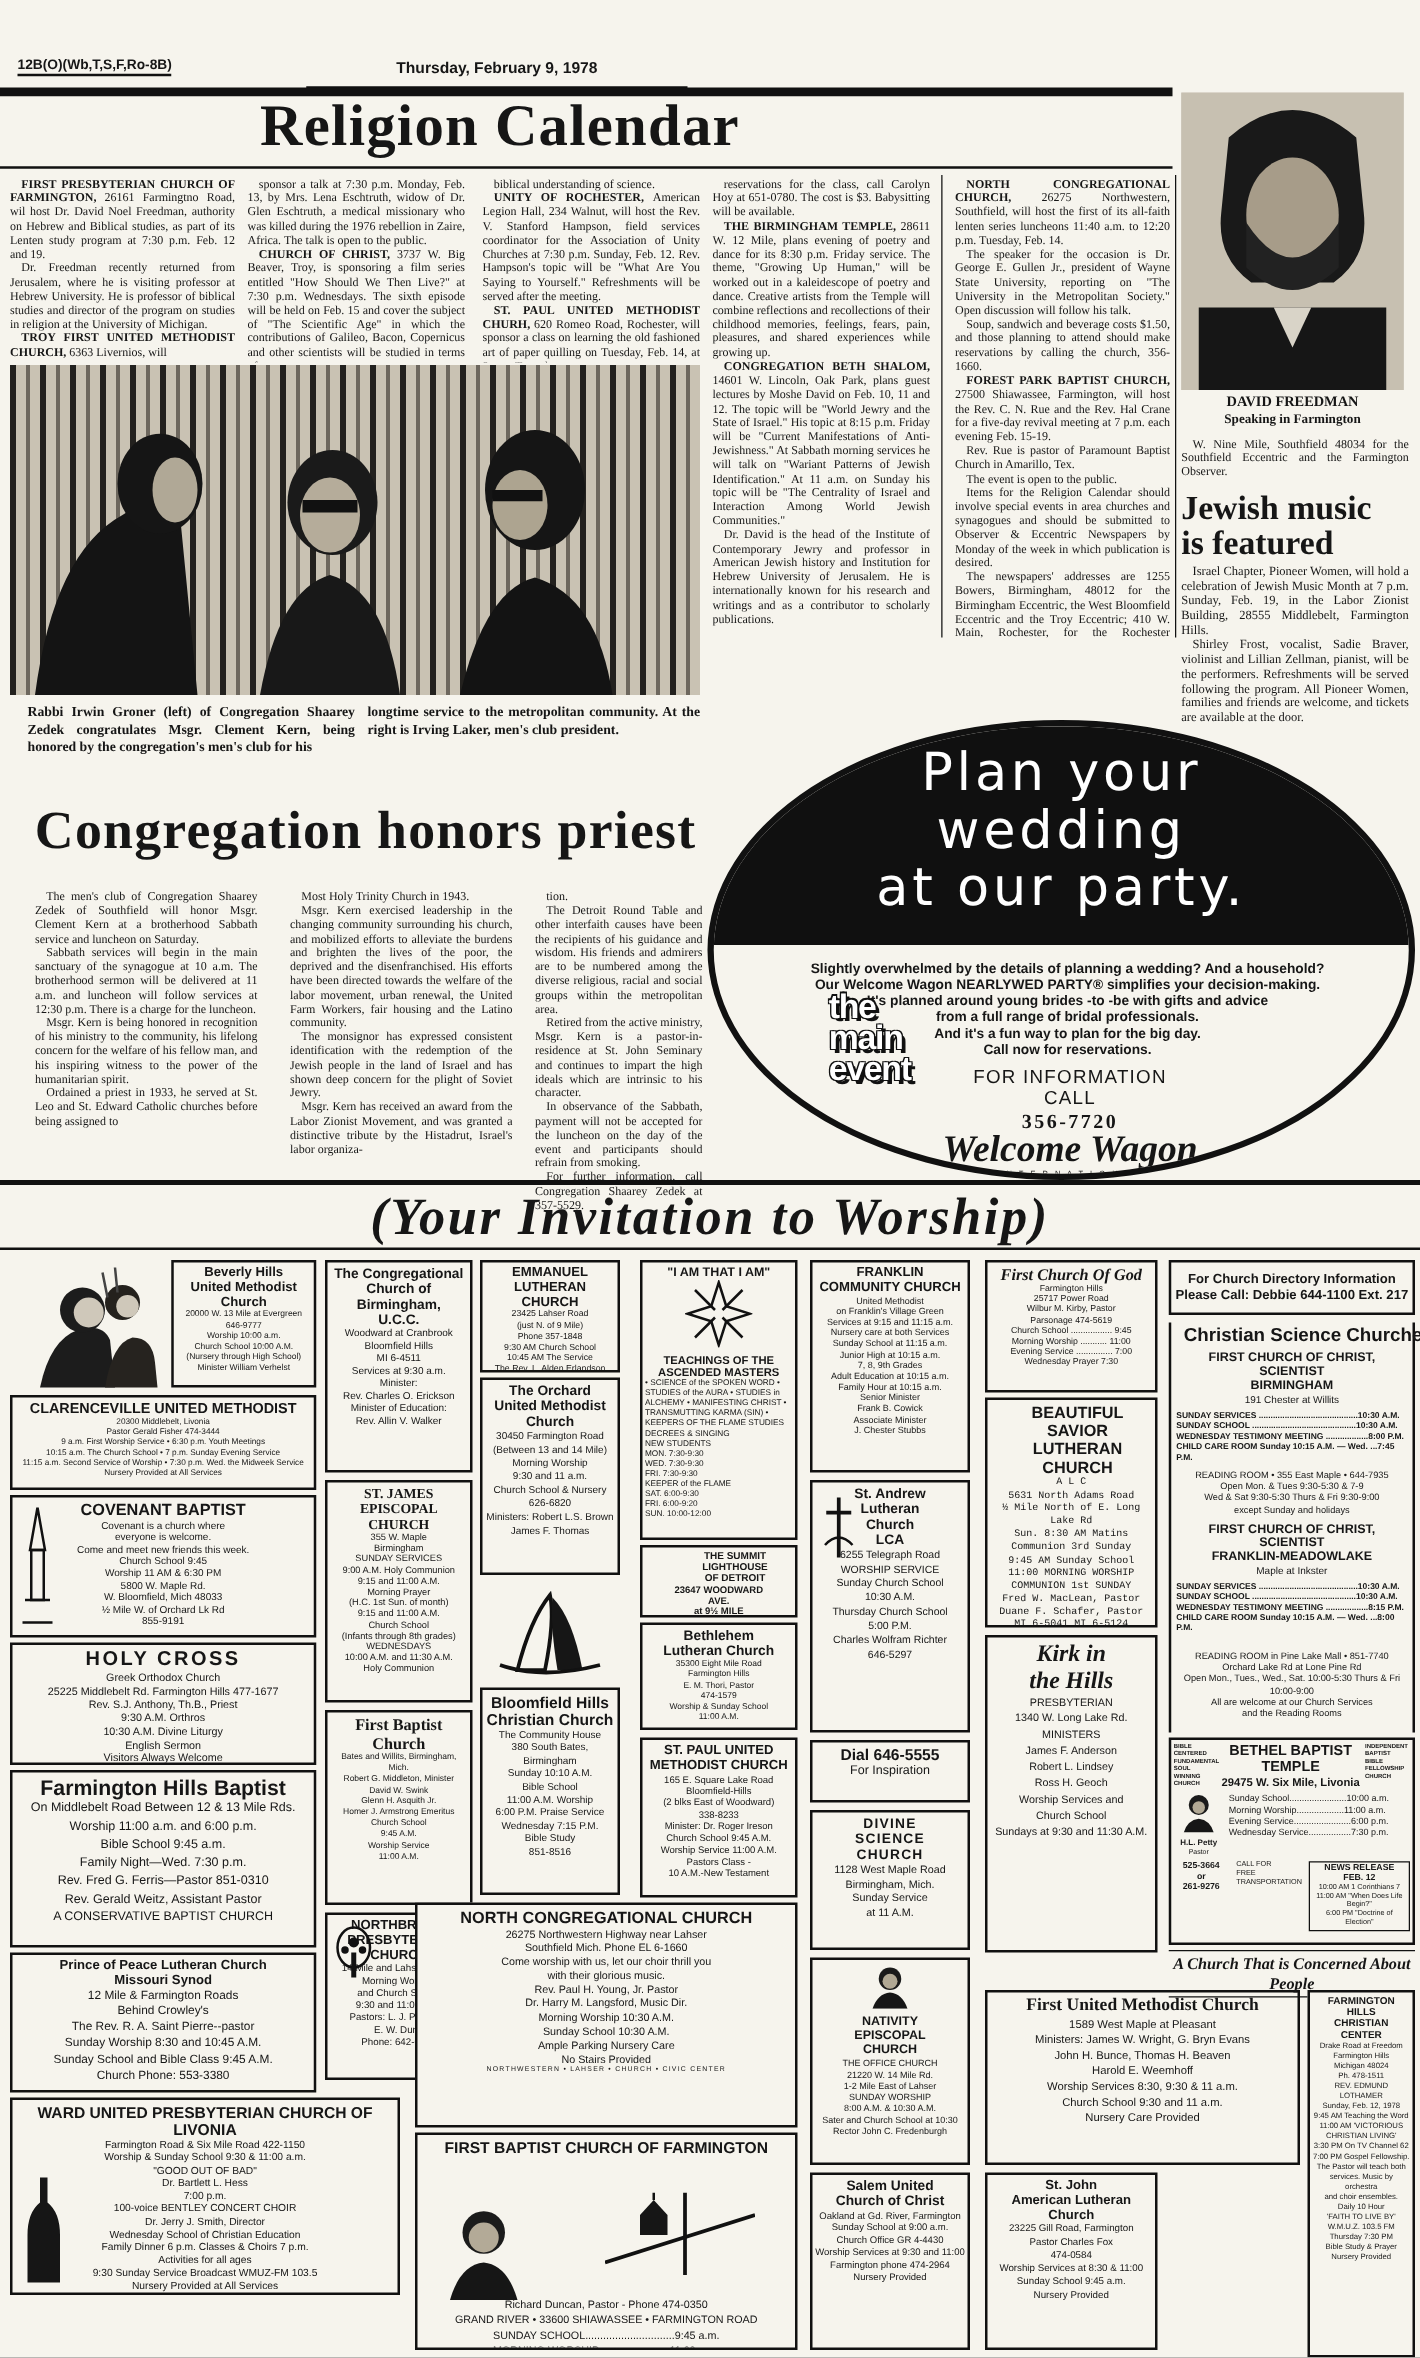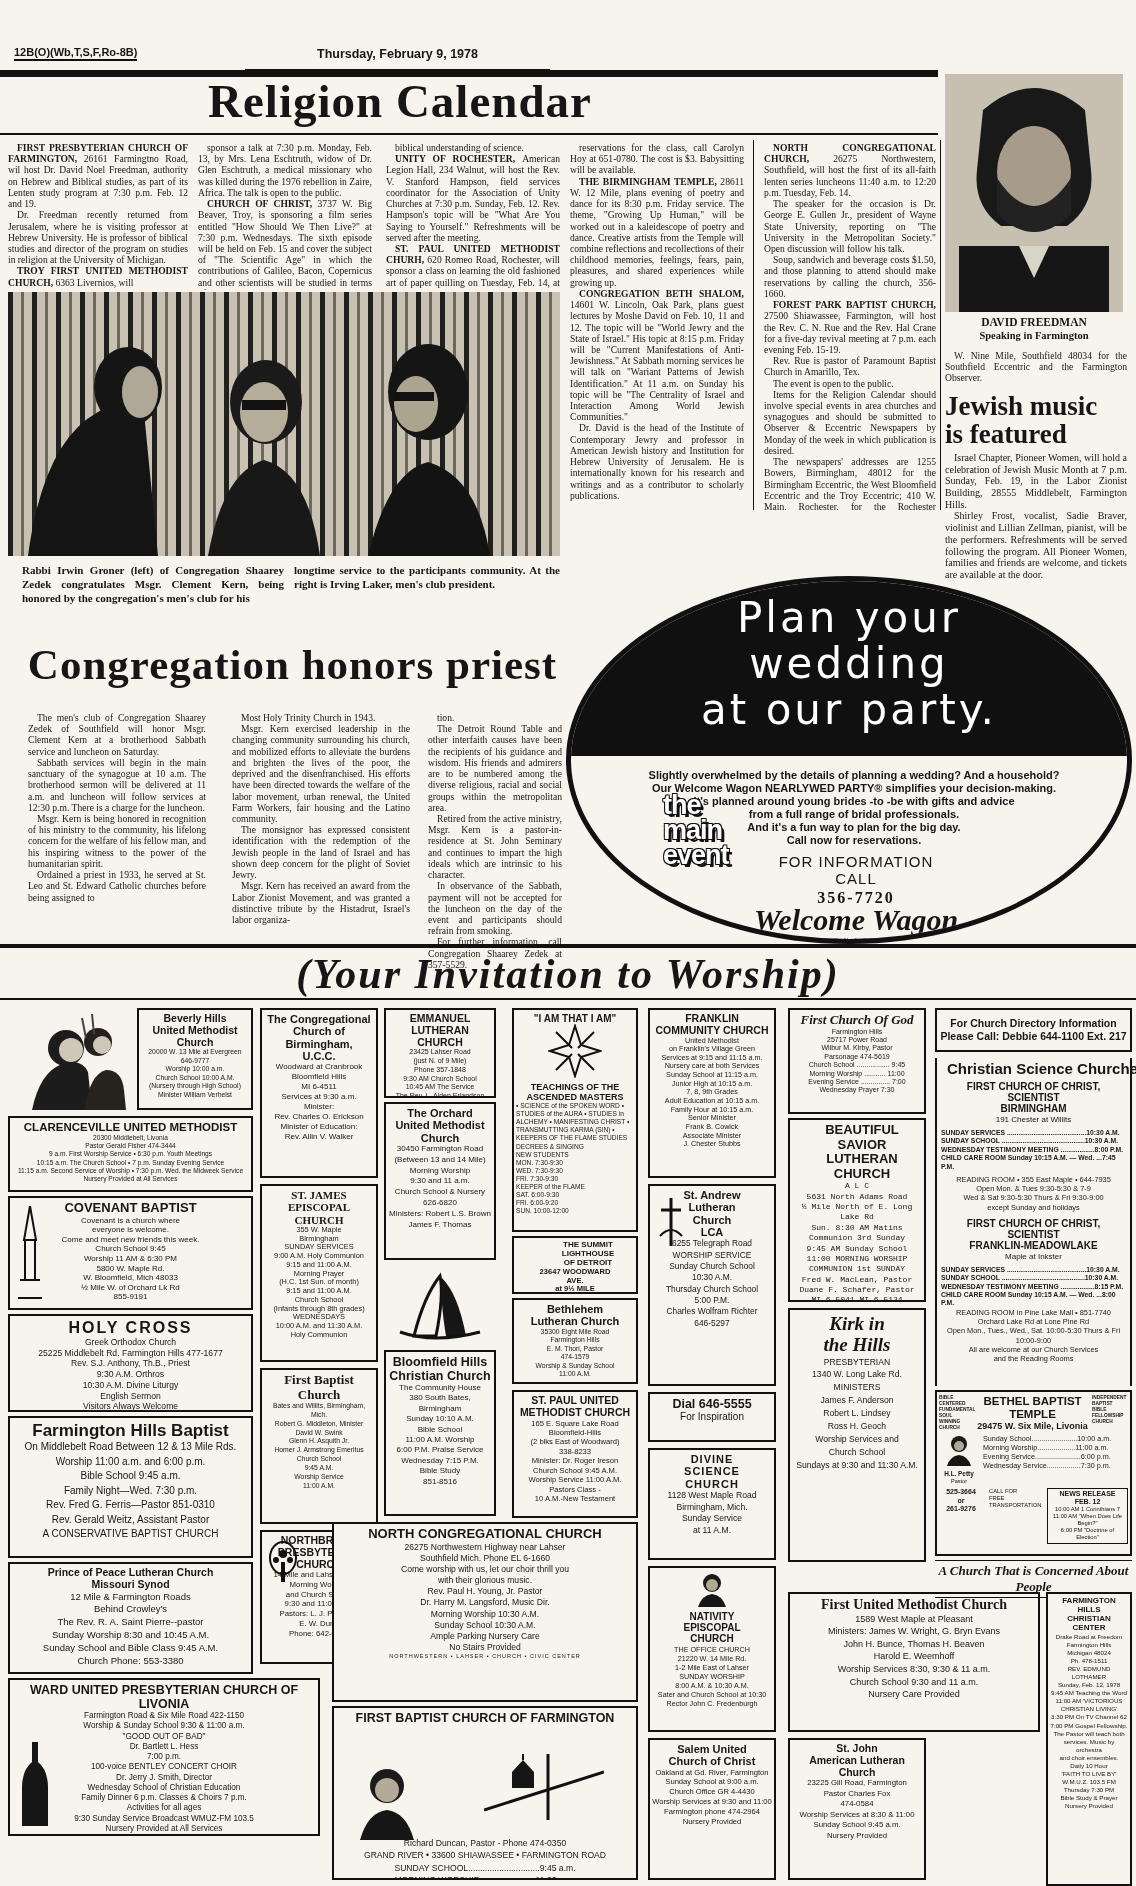--- a/index.html
+++ b/index.html
@@ -111,21 +111,21 @@
       <ellipse cx="256" cy="120" rx="24" ry="30" fill="#b5ac9a"></ellipse>
       <rect x="234" y="108" width="44" height="10" fill="#111"></rect>
       <path d="M200 264 Q215 180 256 168 Q300 180 312 264 Z" fill="#181818"></path>
       <ellipse cx="420" cy="100" rx="40" ry="48" fill="#151515"></ellipse>
       <ellipse cx="408" cy="112" rx="22" ry="28" fill="#ada490"></ellipse>
       <rect x="386" y="100" width="40" height="9" fill="#111"></rect>
       <path d="M360 264 Q380 180 420 170 Q470 185 482 264 Z" fill="#131313"></path>
     </svg>
   </div>
   <div class="abs cap" style="left:22px;top:564px;width:262px;">Rabbi Irwin Groner (left) of Congregation Shaarey Zedek congratulates Msgr. Clement Kern, being honored by the congregation's men's club for his</div>
-  <div class="abs cap" style="left:294px;top:564px;width:266px;">longtime service to the participants community. At the right is Irving Laker, men's club president.</div>
+  <div class="abs cap" style="left:294px;top:564px;width:266px;">longtime service to the metropolitan community. At the right is Irving Laker, men's club president.</div>
 
   <div class="abs headline" style="left:20px;top:640px;width:545px;font-size:43px;">Congregation honors priest</div>
   <div class="abs copy" style="left:28px;top:712px;width:178px;height:266px;overflow:hidden;">
       <p>The men's club of Congregation Shaarey Zedek of Southfield will honor Msgr. Clement Kern at a brotherhood Sabbath service and luncheon on Saturday.</p>
       <p>Sabbath services will begin in the main sanctuary of the synagogue at 10 a.m. The brotherhood sermon will be delivered at 11 a.m. and luncheon will follow services at 12:30 p.m. There is a charge for the luncheon.</p>
       <p>Msgr. Kern is being honored in recognition of his ministry to the community, his lifelong concern for the welfare of his fellow man, and his inspiring witness to the power of the humanitarian spirit.</p>
       <p>Ordained a priest in 1933, he served at St. Leo and St. Edward Catholic churches before being assigned to</p>
     </div>
   <div class="abs copy" style="left:232px;top:712px;width:178px;height:266px;overflow:hidden;">
       <p>Most Holy Trinity Church in 1943.</p>
@@ -615,21 +615,21 @@
 Open Mon. &amp; Tues  9:30-5:30 &amp; 7-9
 Wed  &amp; Sat  9:30-5:30 Thurs  &amp;  Fri  9:30-9:00
 except Sunday and holidays</div>
     <div class="ad-h" style="font-size:10px;margin-top:6px;">FIRST CHURCH OF CHRIST, SCIENTIST
 FRANKLIN-MEADOWLAKE</div>
     <div class="ad-b" style="font-size:8px;">Maple at Inkster</div>
     <div class="ad-b" style="font-size:6.8px;font-weight:bold;text-align:left;margin-top:4px;">SUNDAY SERVICES ..........................................10:30 A.M.
 SUNDAY SCHOOL ............................................10:30 A.M.
 WEDNESDAY TESTIMONY MEETING ..................8:15 P.M.
 CHILD CARE ROOM Sunday 10:15 A.M. — Wed. ...8:00 P.M.</div>
-    <div class="ad-b" style="font-size:7.4px;margin-top:0;">READING ROOM in Pine Lake Mall • 851-7740
+    <div class="ad-b" style="font-size:7.4px;margin-top:12px;">READING ROOM in Pine Lake Mall • 851-7740
 Orchard Lake Rd at Lone Pine Rd
 Open Mon., Tues., Wed., Sat. 10:00-5:30 Thurs &amp; Fri 10:00-9:00
 All are welcome at our Church Services
 and the Reading Rooms</div>
   </div>
   <div class="abs adbox" style="left:935px;top:1390px;width:197px;height:166px;text-align:left;">
     <div style="display:flex;gap:3px;">
       <div class="ad-b" style="font-size:4.8px;font-weight:bold;width:34px;">BIBLE CENTERED
 FUNDAMENTAL
 SOUL

